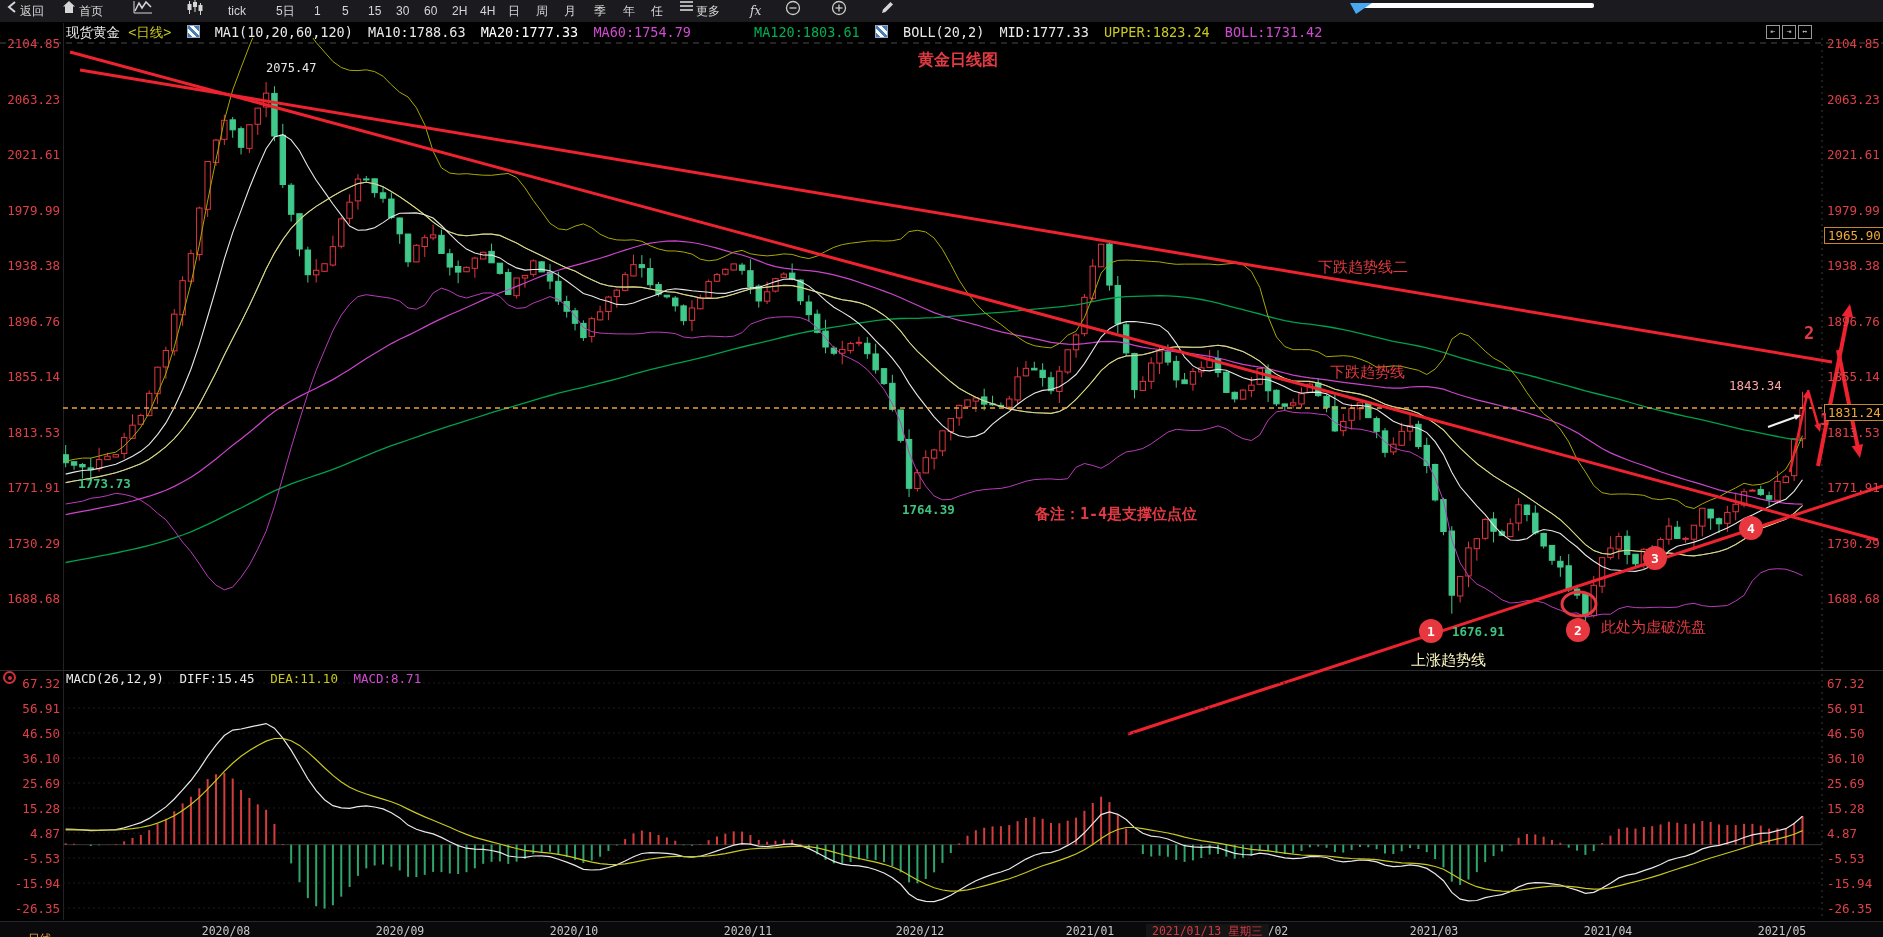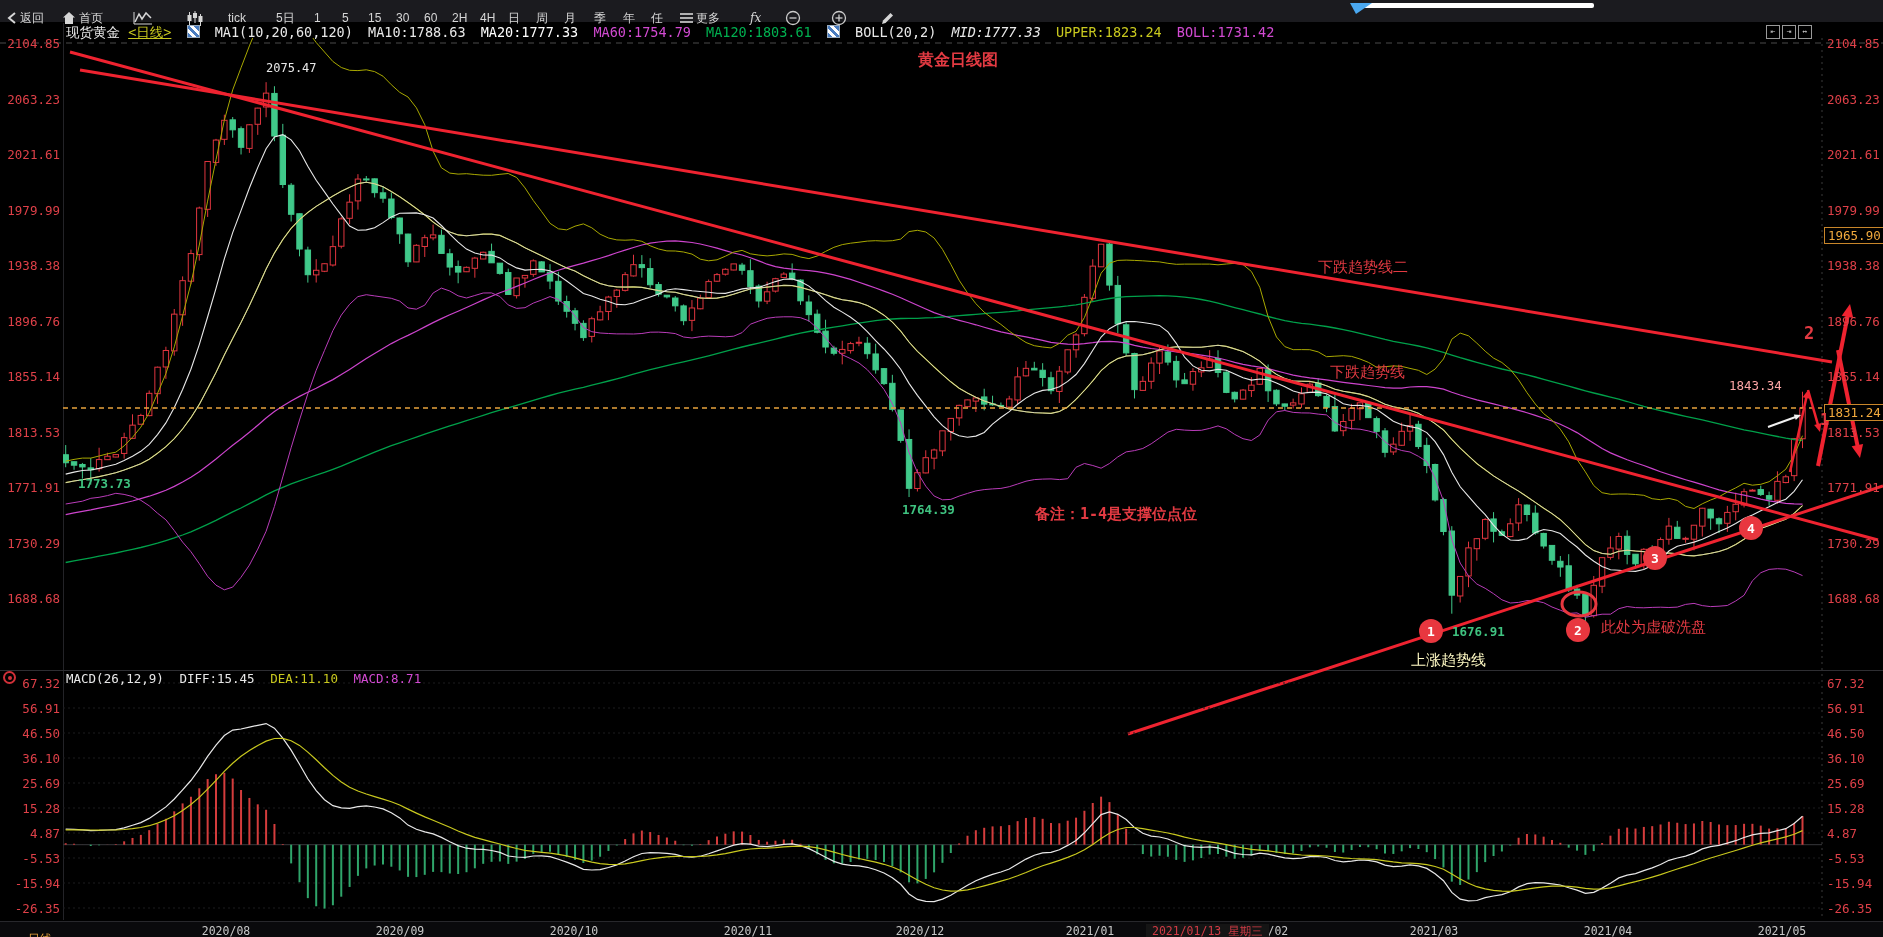--- a/index.html
+++ b/index.html
@@ -1,20 +1,20 @@
 <!DOCTYPE html>
 <html><head>
 <meta charset="utf-8">
 <style>
   html,body{margin:0;padding:0;background:#000;}
   #app{position:relative;width:1883px;height:937px;background:#000;overflow:hidden;
        font-family:"DejaVu Sans Mono","Liberation Sans",sans-serif;}
   #toolbar{position:absolute;left:0;top:0;width:1883px;height:22px;background:#1b1b1f;border-bottom:1px solid #000;z-index:10;}
   .tbtn{position:absolute;top:0;height:36px;line-height:22px;color:#d6d6d6;font-size:12px;white-space:nowrap;cursor:default;
-        font-family:"Liberation Sans",sans-serif;display:flex;align-items:center;gap:3px;}
+        font-family:"Liberation Sans",sans-serif;display:flex;gap:3px;}
   .tbtn svg{display:block;}
   #tooltip-strip{position:absolute;left:1350px;top:0;width:244px;height:6px;z-index:50;}
   #legend{position:absolute;left:66px;top:24px;height:15px;font-size:13.5px;white-space:nowrap;z-index:5;
           font-family:"DejaVu Sans Mono","Liberation Sans",sans-serif;}
   #legend span{margin-right:7px;}
   .sq-icon{display:inline-block;width:11px;height:11px;vertical-align:-1px;margin-right:3px;border:1px solid #9ab;
            background:repeating-linear-gradient(45deg,#4a7dc0 0 3px,#fff 3px 6px);}
   .axis-label{position:absolute;font-size:12.5px;color:#de4048;white-space:nowrap;z-index:4;
               font-family:"DejaVu Sans Mono","Liberation Sans",sans-serif;}
   .axis-left{left:2px;width:58px;text-align:right;}
@@ -167,30 +167,30 @@
 
   <div id="tooltip-strip">
     <svg width="244" height="12">
       <rect x="6" y="0" width="238" height="5" rx="2" fill="#ffffff"></rect>
       <polygon points="0,0 22,0 6,11" fill="#4aa8f0"></polygon>
     </svg>
   </div>
 
   <div id="legend">
     <span style="color:#e8e8e8;margin-right:0;">现货黄金</span>
-    <span style="color:#c8c81e;text-decoration:underline;">&lt;日线&gt;</span>
+    <span style="color:#c8c81e;">&lt;日线&gt;</span>
     <span class="sq-icon"></span>
     <span style="color:#e8e8e8;">MA1(10,20,60,120)</span>
     <span style="color:#e8e8e8;">MA10:1788.63</span>
     <span style="color:#ffffff;">MA20:1777.33</span>
     <span style="color:#d24ad2;">MA60:1754.79</span>
-    <span style="color:#00b050;">MA120:1803.61</span>
+    <span style="color:#00b050;margin-left:48px;">MA120:1803.61</span>
     <span class="sq-icon"></span>
     <span style="color:#e8e8e8;">BOLL(20,2)</span>
-    <span style="color:#e8e8e8;font-style:italic;">MID:1777.33</span>
+    <span style="color:#e8e8e8;">MID:1777.33</span>
     <span style="color:#c8c81e;">UPPER:1823.24</span>
     <span style="color:#d24ad2;">BOLL:1731.42</span>
   </div>
 
   <div id="axis-tools">
       <div class="axis-tool">⇤</div>
       <div class="axis-tool">⇥</div>
       <div class="axis-tool">↔</div>
     </div>
 

